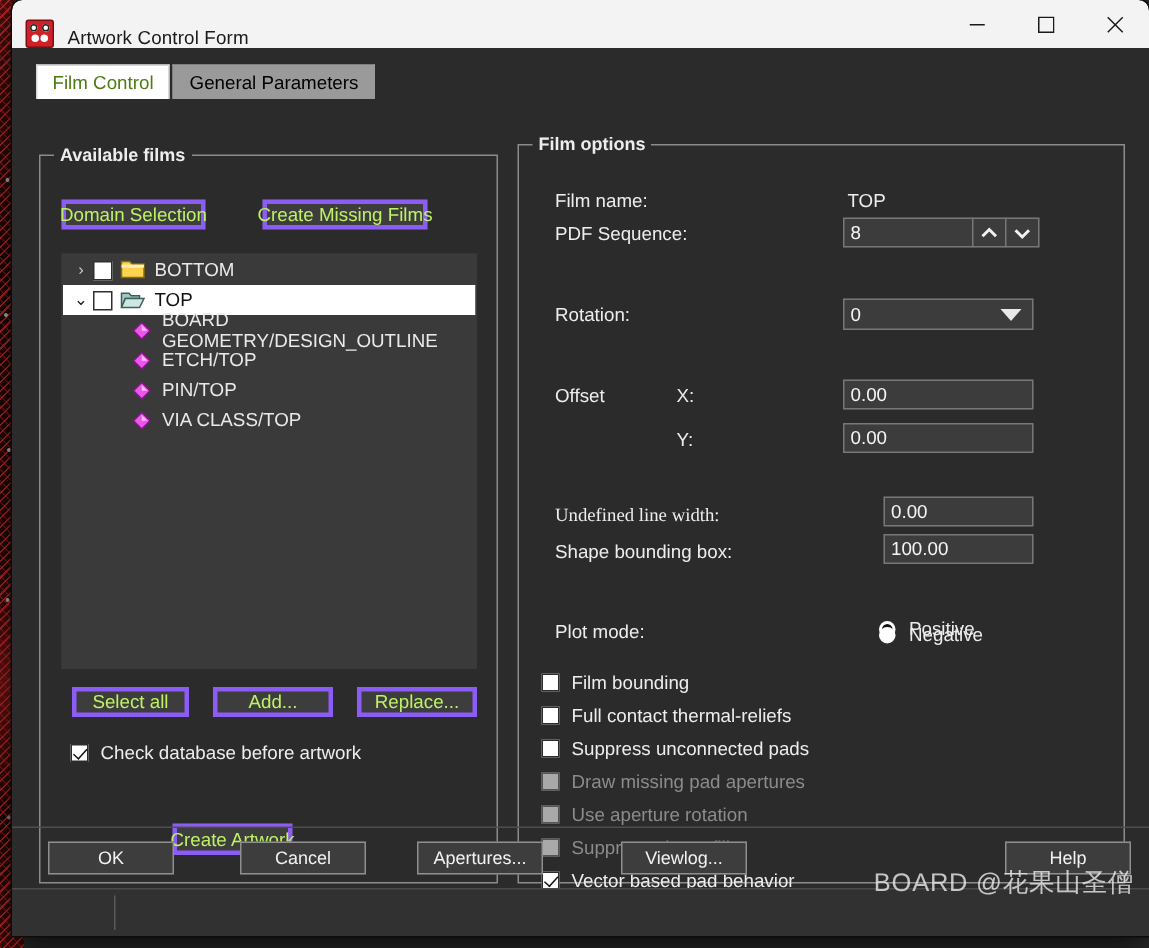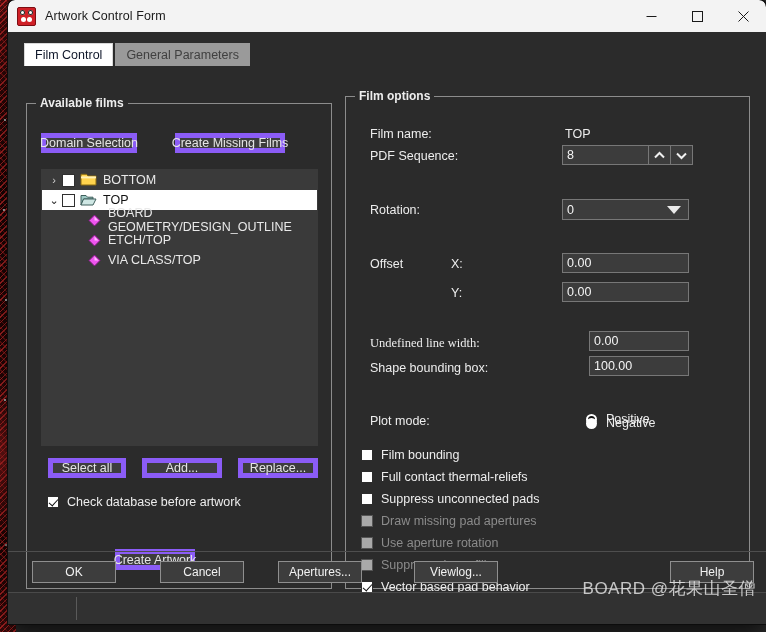--- a/index.html
+++ b/index.html
@@ -55,21 +55,21 @@
     border-radius: 7px 7px 0 0;
     box-shadow: 0 0 0 1px #0c0c0c, 0 8px 26px rgba(0,0,0,.75);
     overflow: hidden;
     display: flex; flex-direction: column;
   }
 
   
   #title-bar {
     height: 32px;
     background: #f3f3f3;
-    display: flex; align-items: center;
+    display: flex; align-items: flex-end;
     border-radius: 7px 7px 0 0;
     flex: none;
   }
   #app-icon {
     width: 17px; height: 17px;
     margin-left: 9px; margin-right: 9px;
     background: #cf2027;
     border: 1px solid #7d0d12;
     border-radius: 2px;
     position: relative;
@@ -112,27 +112,27 @@
   }
   .tab {
     height: 23px;
     padding: 0 10px;
     font-size: 12.5px;
     display: flex; align-items: center;
     box-sizing: border-box;
   }
   .tab.active {
     background: #ffffff;
-    color: #0f172a;
+    color: #4d7c0f;
     border: 1px solid #d8d8d8;
     border-bottom: none;
   }
   .tab.inactive {
     background: #9a9a9a;
-    color: #404040;
+    color: #000000;
     border: 1px solid #9a9a9a;
     border-bottom: none;
     margin-left: 2px;
   }
 
   
   .groupbox {
     position: absolute;
     border: 1px solid #8c8c8c;
     box-sizing: border-box;
@@ -146,22 +146,22 @@
     font-weight: bold;
     color: #ededed;
     white-space: nowrap;
   }
   #group-available-films { left: 18px; top: 71px; width: 306px; height: 486px; }
   #group-film-options   { left: 337px; top: 64px; width: 405px; height: 493px; }
 
   
   .btn {
     background: #3d3d3d;
-    border: 5px solid #8b5cf6;
-    color: #e5e5e5;
+    border: 3px solid #8b5cf6;
+    color: #bef264;
     font-size: 12.5px;
     display: flex; align-items: center; justify-content: center;
     box-sizing: border-box;
     position: absolute;
     white-space: nowrap;
   }
 
   #btn-domain-selection { left: 14px; top: 29px; width: 96px; height: 20px; }
   #btn-create-missing   { left: 148px; top: 29px; width: 110px; height: 20px; }
 
@@ -452,20 +452,29 @@
           </span>
           <span>ETCH/TOP</span>
         </div>
         <div class="tree-row child">
           <span class="diamond-icon">
             <svg width="13" height="13" viewBox="0 0 13 13">
                 <path d="M6.5 1 L12 6.5 L6.5 12 L1 6.5 Z" fill="#ee55ee" stroke="#7d1a7d" stroke-width="1"></path>
                 <path d="M6.5 2.6 L10.4 6.5 L6.5 6.5 Z" fill="#ffb8ff"></path>
               </svg>
           </span>
+          <span>PIN/TOP</span>
+        </div>
+        <div class="tree-row child">
+          <span class="diamond-icon">
+            <svg width="13" height="13" viewBox="0 0 13 13">
+                <path d="M6.5 1 L12 6.5 L6.5 12 L1 6.5 Z" fill="#ee55ee" stroke="#7d1a7d" stroke-width="1"></path>
+                <path d="M6.5 2.6 L10.4 6.5 L6.5 6.5 Z" fill="#ffb8ff"></path>
+              </svg>
+          </span>
           <span>VIA CLASS/TOP</span>
         </div>
       </div>
 
       <div class="btn" id="btn-select-all">Select all</div>
       <div class="btn" id="btn-add">Add...</div>
       <div class="btn" id="btn-replace">Replace...</div>
 
       <div class="cbrow" id="cb-check-database">
         <span class="cbox checked"></span>

